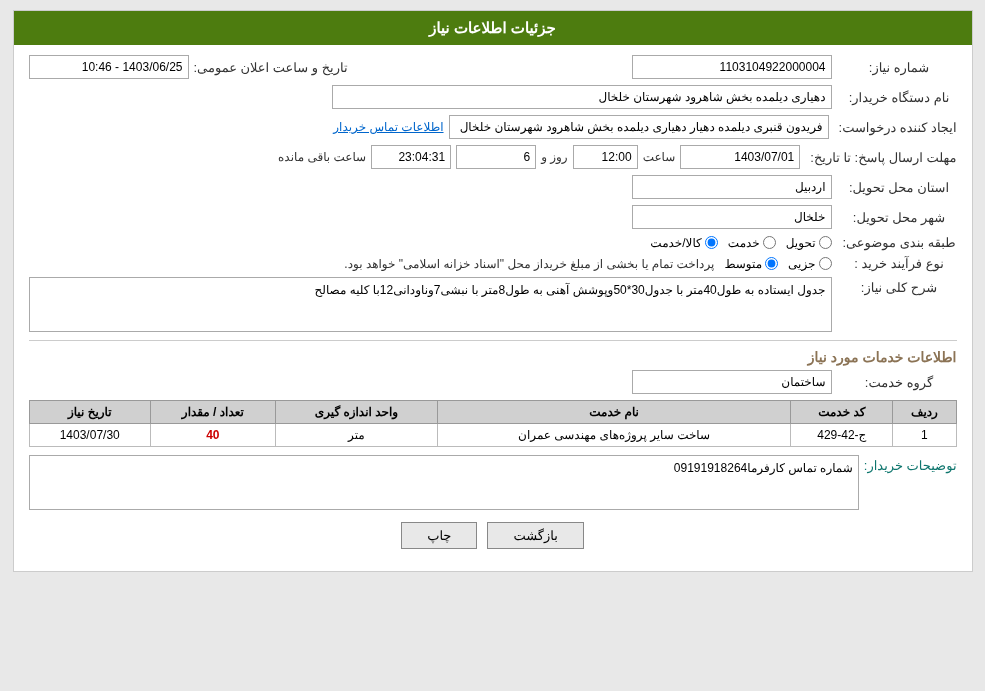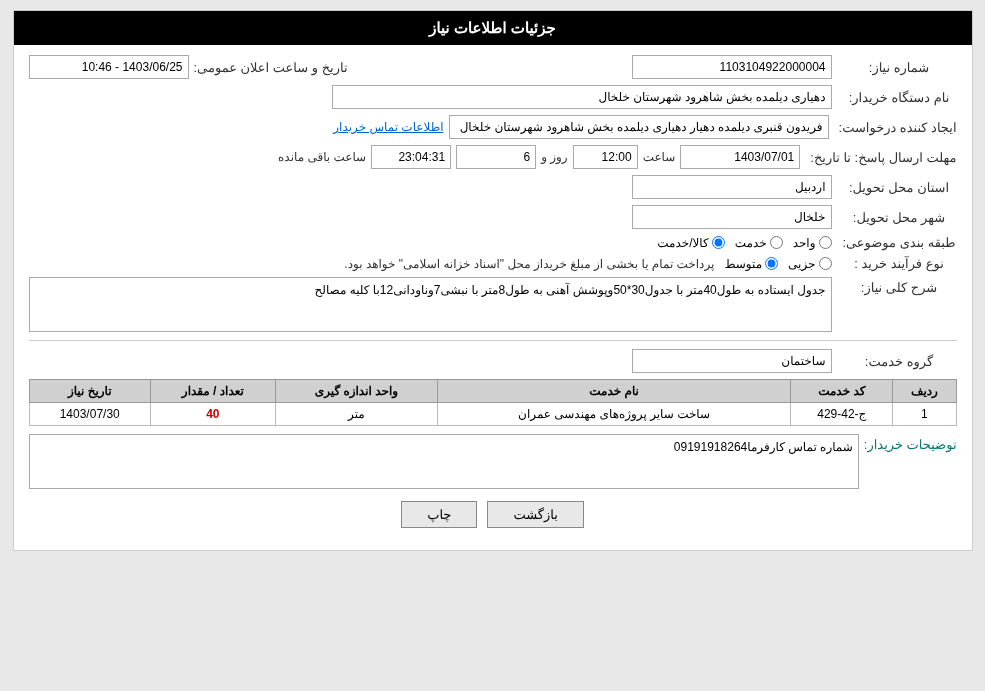--- a/index.html
+++ b/index.html
@@ -10,21 +10,21 @@
       direction: rtl;
       padding: 10px;
     }
     .page-container {
       background: #fff;
       border: 1px solid #ccc;
       width: 960px;
       margin: 0 auto;
     }
     .page-header {
-      background: #000000;
+      background: #4d7c0f;
       color: #fff;
       text-align: center;
       padding: 8px 0;
       font-size: 15px;
       font-weight: bold;
     }
     .content-area {
       padding: 10px 15px;
     }
     .form-row {
@@ -225,21 +225,21 @@
     <div class="form-row">
       <span class="label row-label-right">شهر محل تحویل:</span>
       <input class="input-field input-medium" type="text" readonly="" style="width: 200px;" value="خلخال">
     </div>
 
     <div class="form-row">
       <span class="label row-label-right">طبقه بندی موضوعی:</span>
       <div class="radio-group">
         <label class="radio-option">
           <input type="radio" name="category" style=""> 
-            <span>واحد</span>
+            <span>تحویل</span>
         </label>
         <label class="radio-option">
           <input type="radio" name="category" style=""> 
             <span>خدمت</span>
         </label>
         <label class="radio-option">
           <input type="radio" name="category" checked="" style=""> 
             <span>کالا/خدمت</span>
         </label>
       </div>
@@ -260,20 +260,21 @@
       <span class="purchase-desc">پرداخت تمام یا بخشی از مبلغ خریداز محل "اسناد خزانه اسلامی" خواهد بود.</span>
     </div>
 
     <div style="display:flex; align-items:flex-start; gap:5px; margin-bottom:8px;">
       <span class="label row-label-right" style="padding-top:3px;">شرح کلی نیاز:</span>
       <textarea class="description-box" style="min-height: 55px; flex: 1 1 0%;" readonly="">جدول ایستاده به طول40متر با جدول30*50وپوشش آهنی به طول8متر با نبشی7وناودانی12با کلیه مصالح</textarea>
     </div>
 
     <div class="section-divider"></div>
 
+    <div class="section-title">اطلاعات خدمات مورد نیاز</div>
 
     <div class="service-group-row">
       <span class="label row-label-right">گروه خدمت:</span>
       <input class="input-field" type="text" readonly="" style="width: 200px;" value="ساختمان">
     </div>
 
     <table class="service-table">
       <thead>
         <tr>
           <th>ردیف</th>

